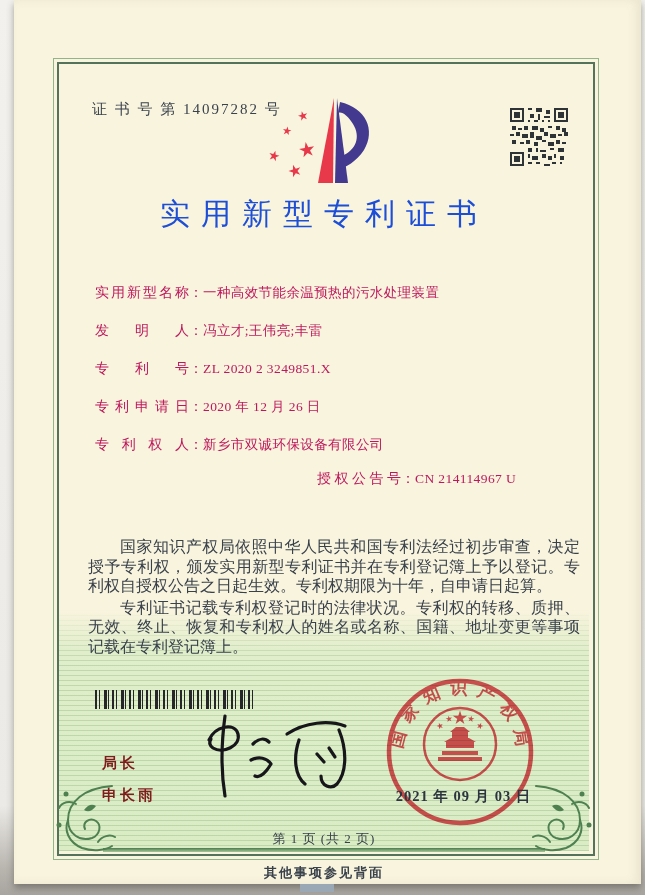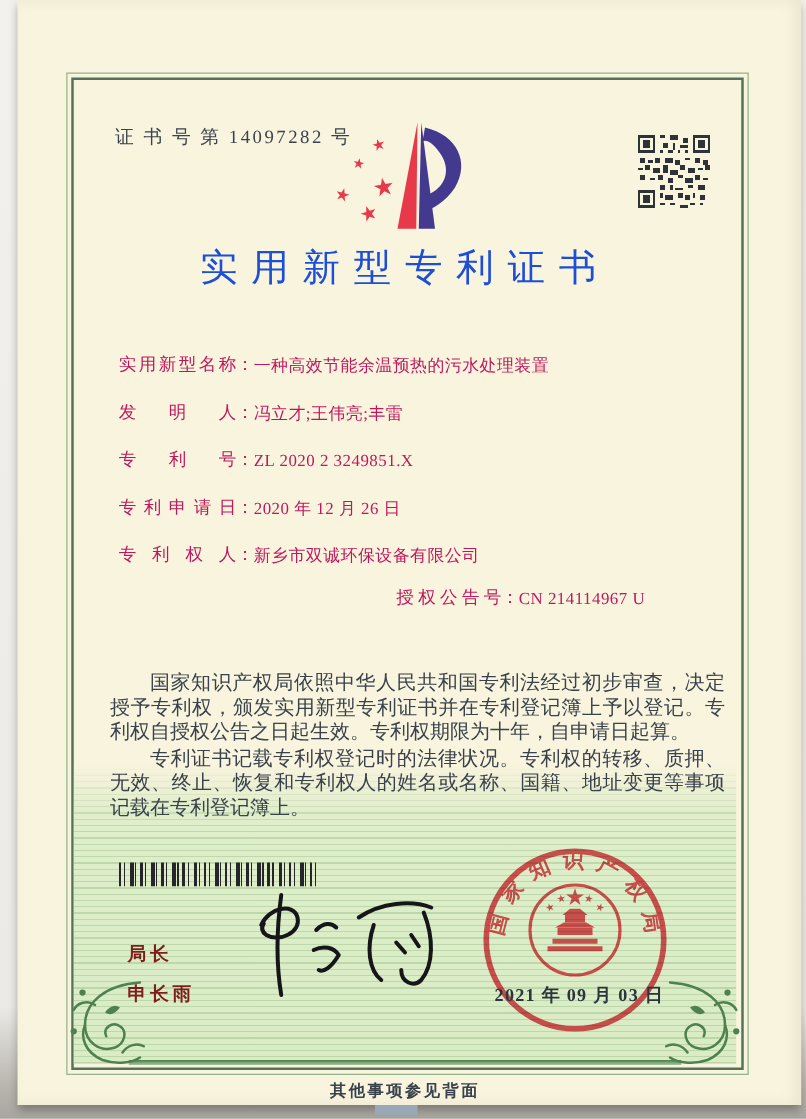--- a/index.html
+++ b/index.html
@@ -235,20 +235,21 @@
       <rect x="72" y="60" width="16" height="6"></rect>
       <path d="M64,70 l7,-4 h18 l7,4 z"></path>
       <rect x="66" y="70" width="28" height="6"></rect>
       <rect x="62" y="79" width="36" height="4"></rect>
       <rect x="58" y="85" width="44" height="4"></rect>
     </g>
   </svg>
 
   <div class="seal-date">2021 年 09 月 03 日</div>
 
+  <div class="page-number">第 1 页 (共 2 页)</div>
 
   <div class="bottom-line"></div>
 
   <svg class="flourish left" width="62" height="72" viewBox="0 0 62 72">
     <g fill="none" stroke="#4e8050" stroke-width="2" stroke-linecap="round">
       <path d="M58,6 C30,8 14,22 14,40 C14,54 26,62 38,58 C46,55 48,45 42,41 C36,37 28,42 31,49"></path>
       <path d="M14,40 C10,50 14,62 28,68 C40,72 52,70 58,66"></path>
       <path d="M44,62 C48,56 56,54 61,57"></path>
       <path d="M22,24 C16,20 8,22 5,28"></path>
     </g>

